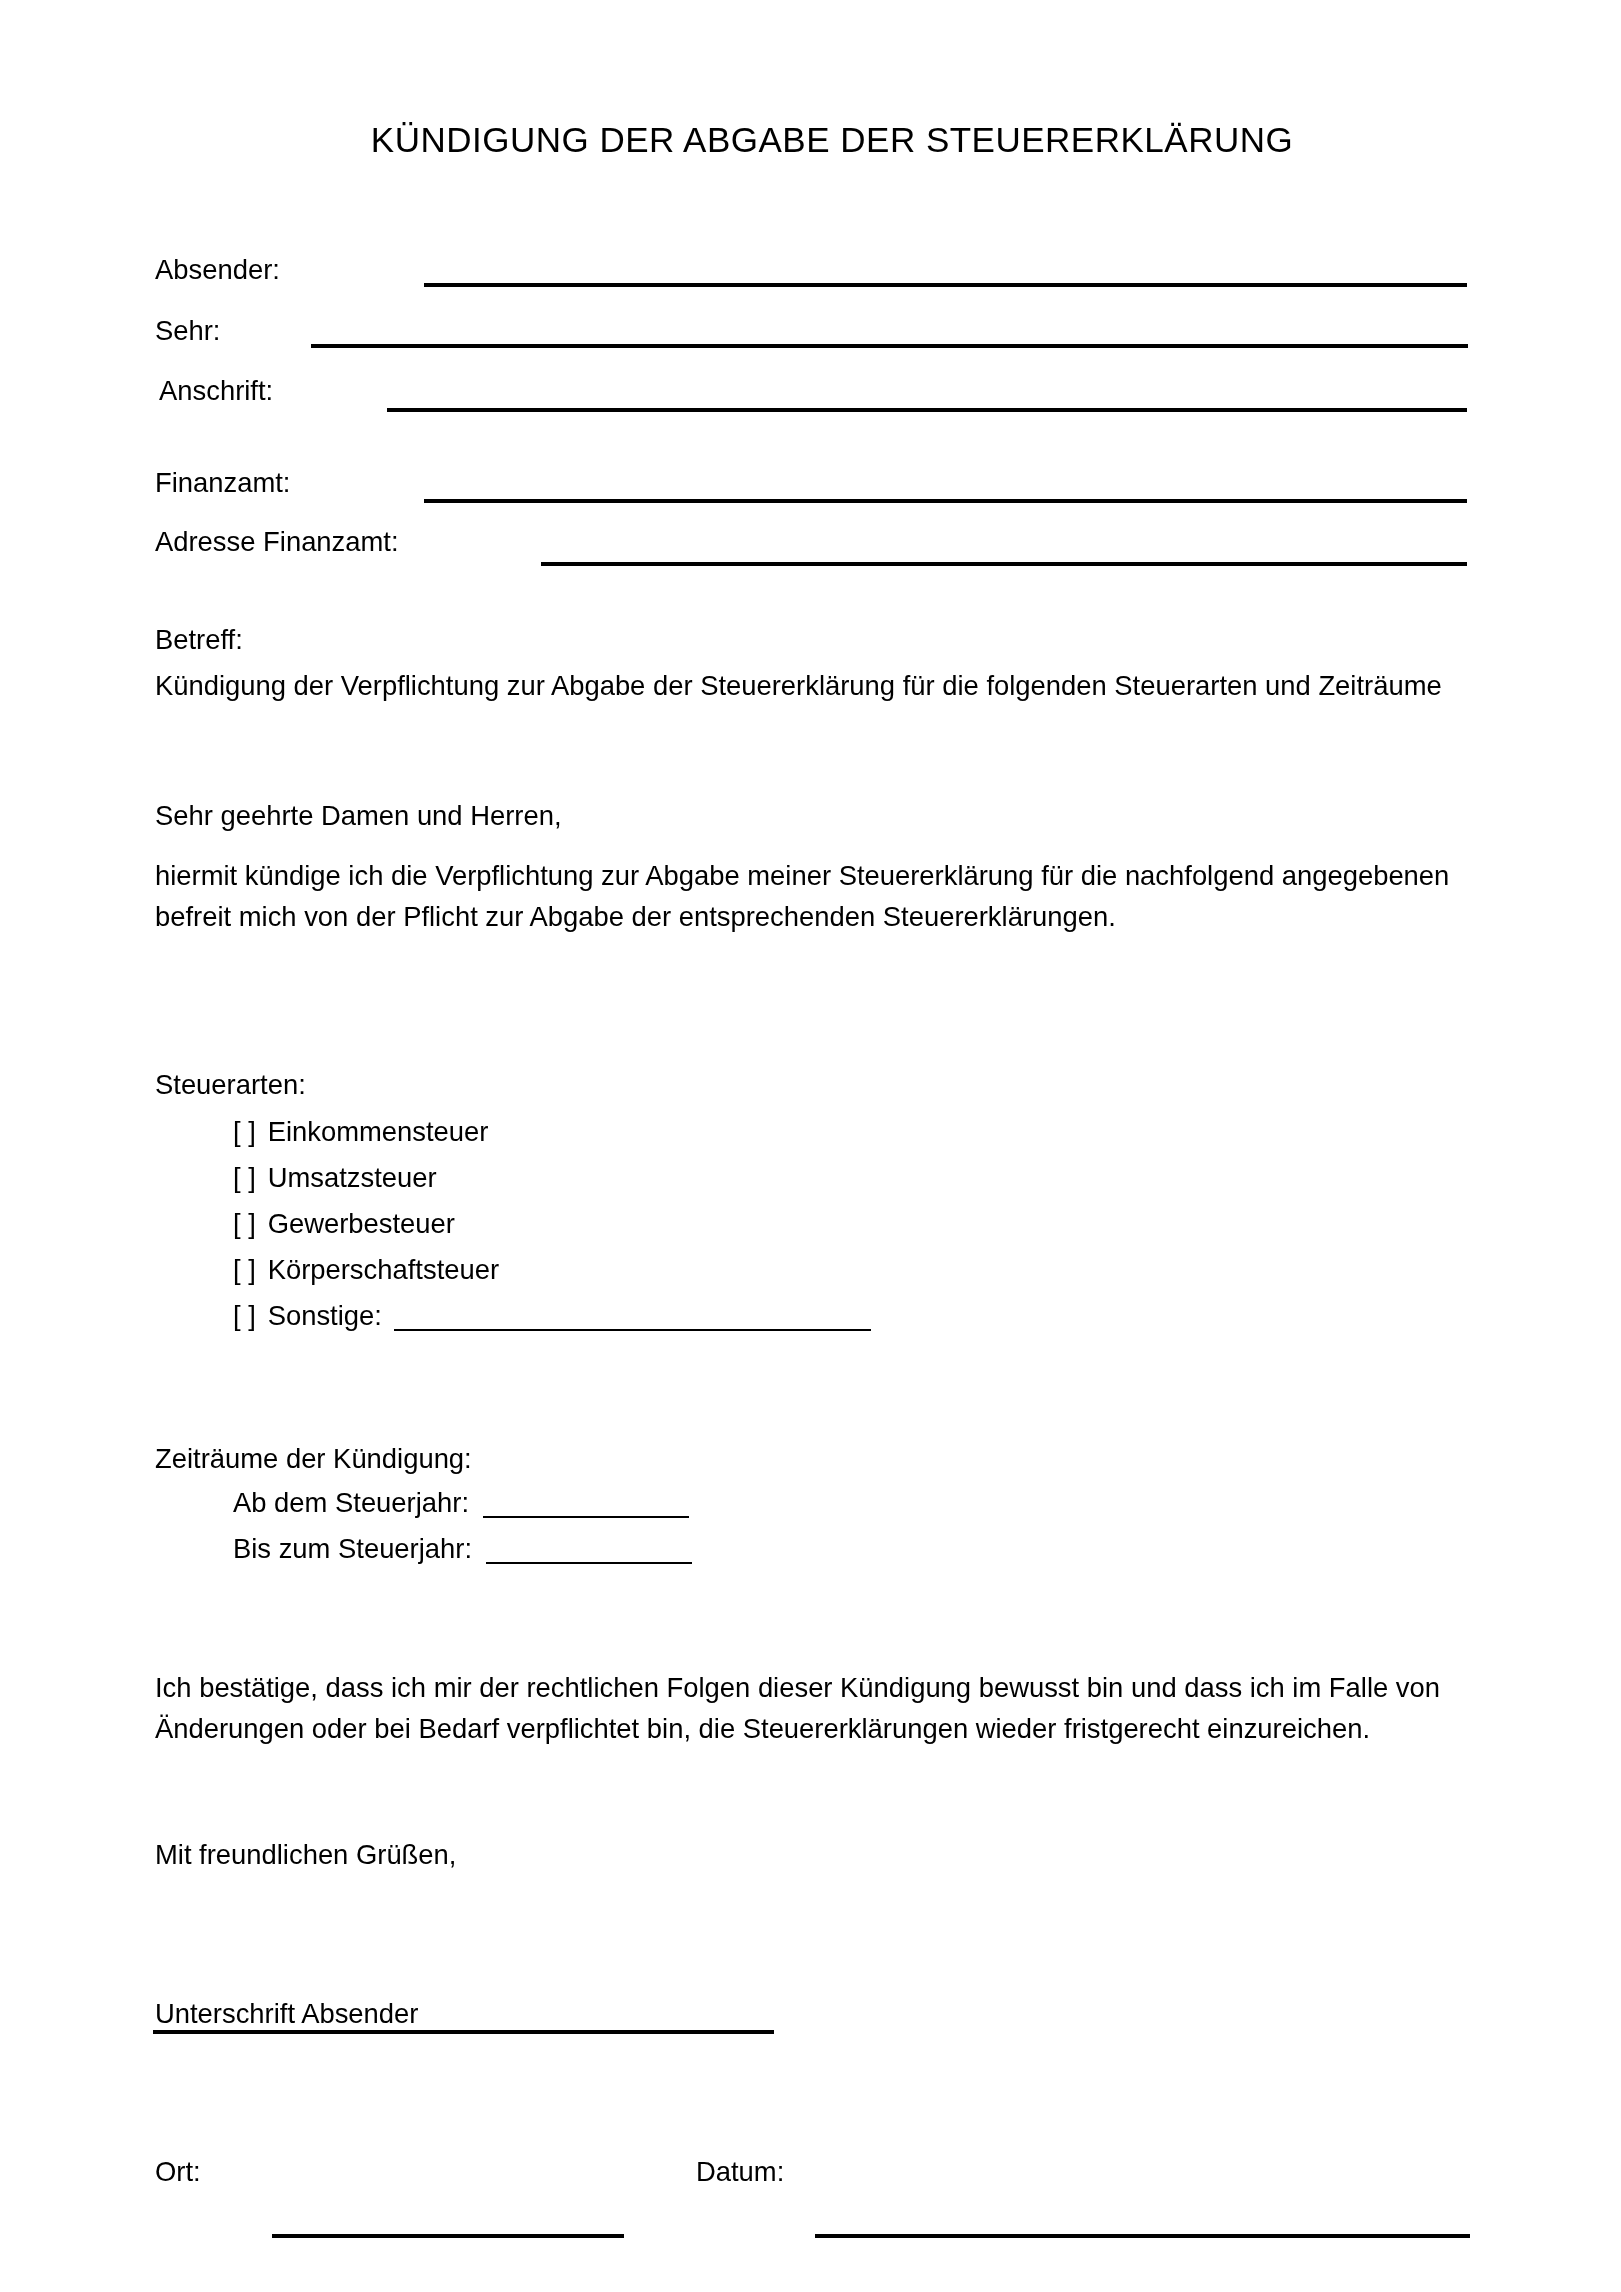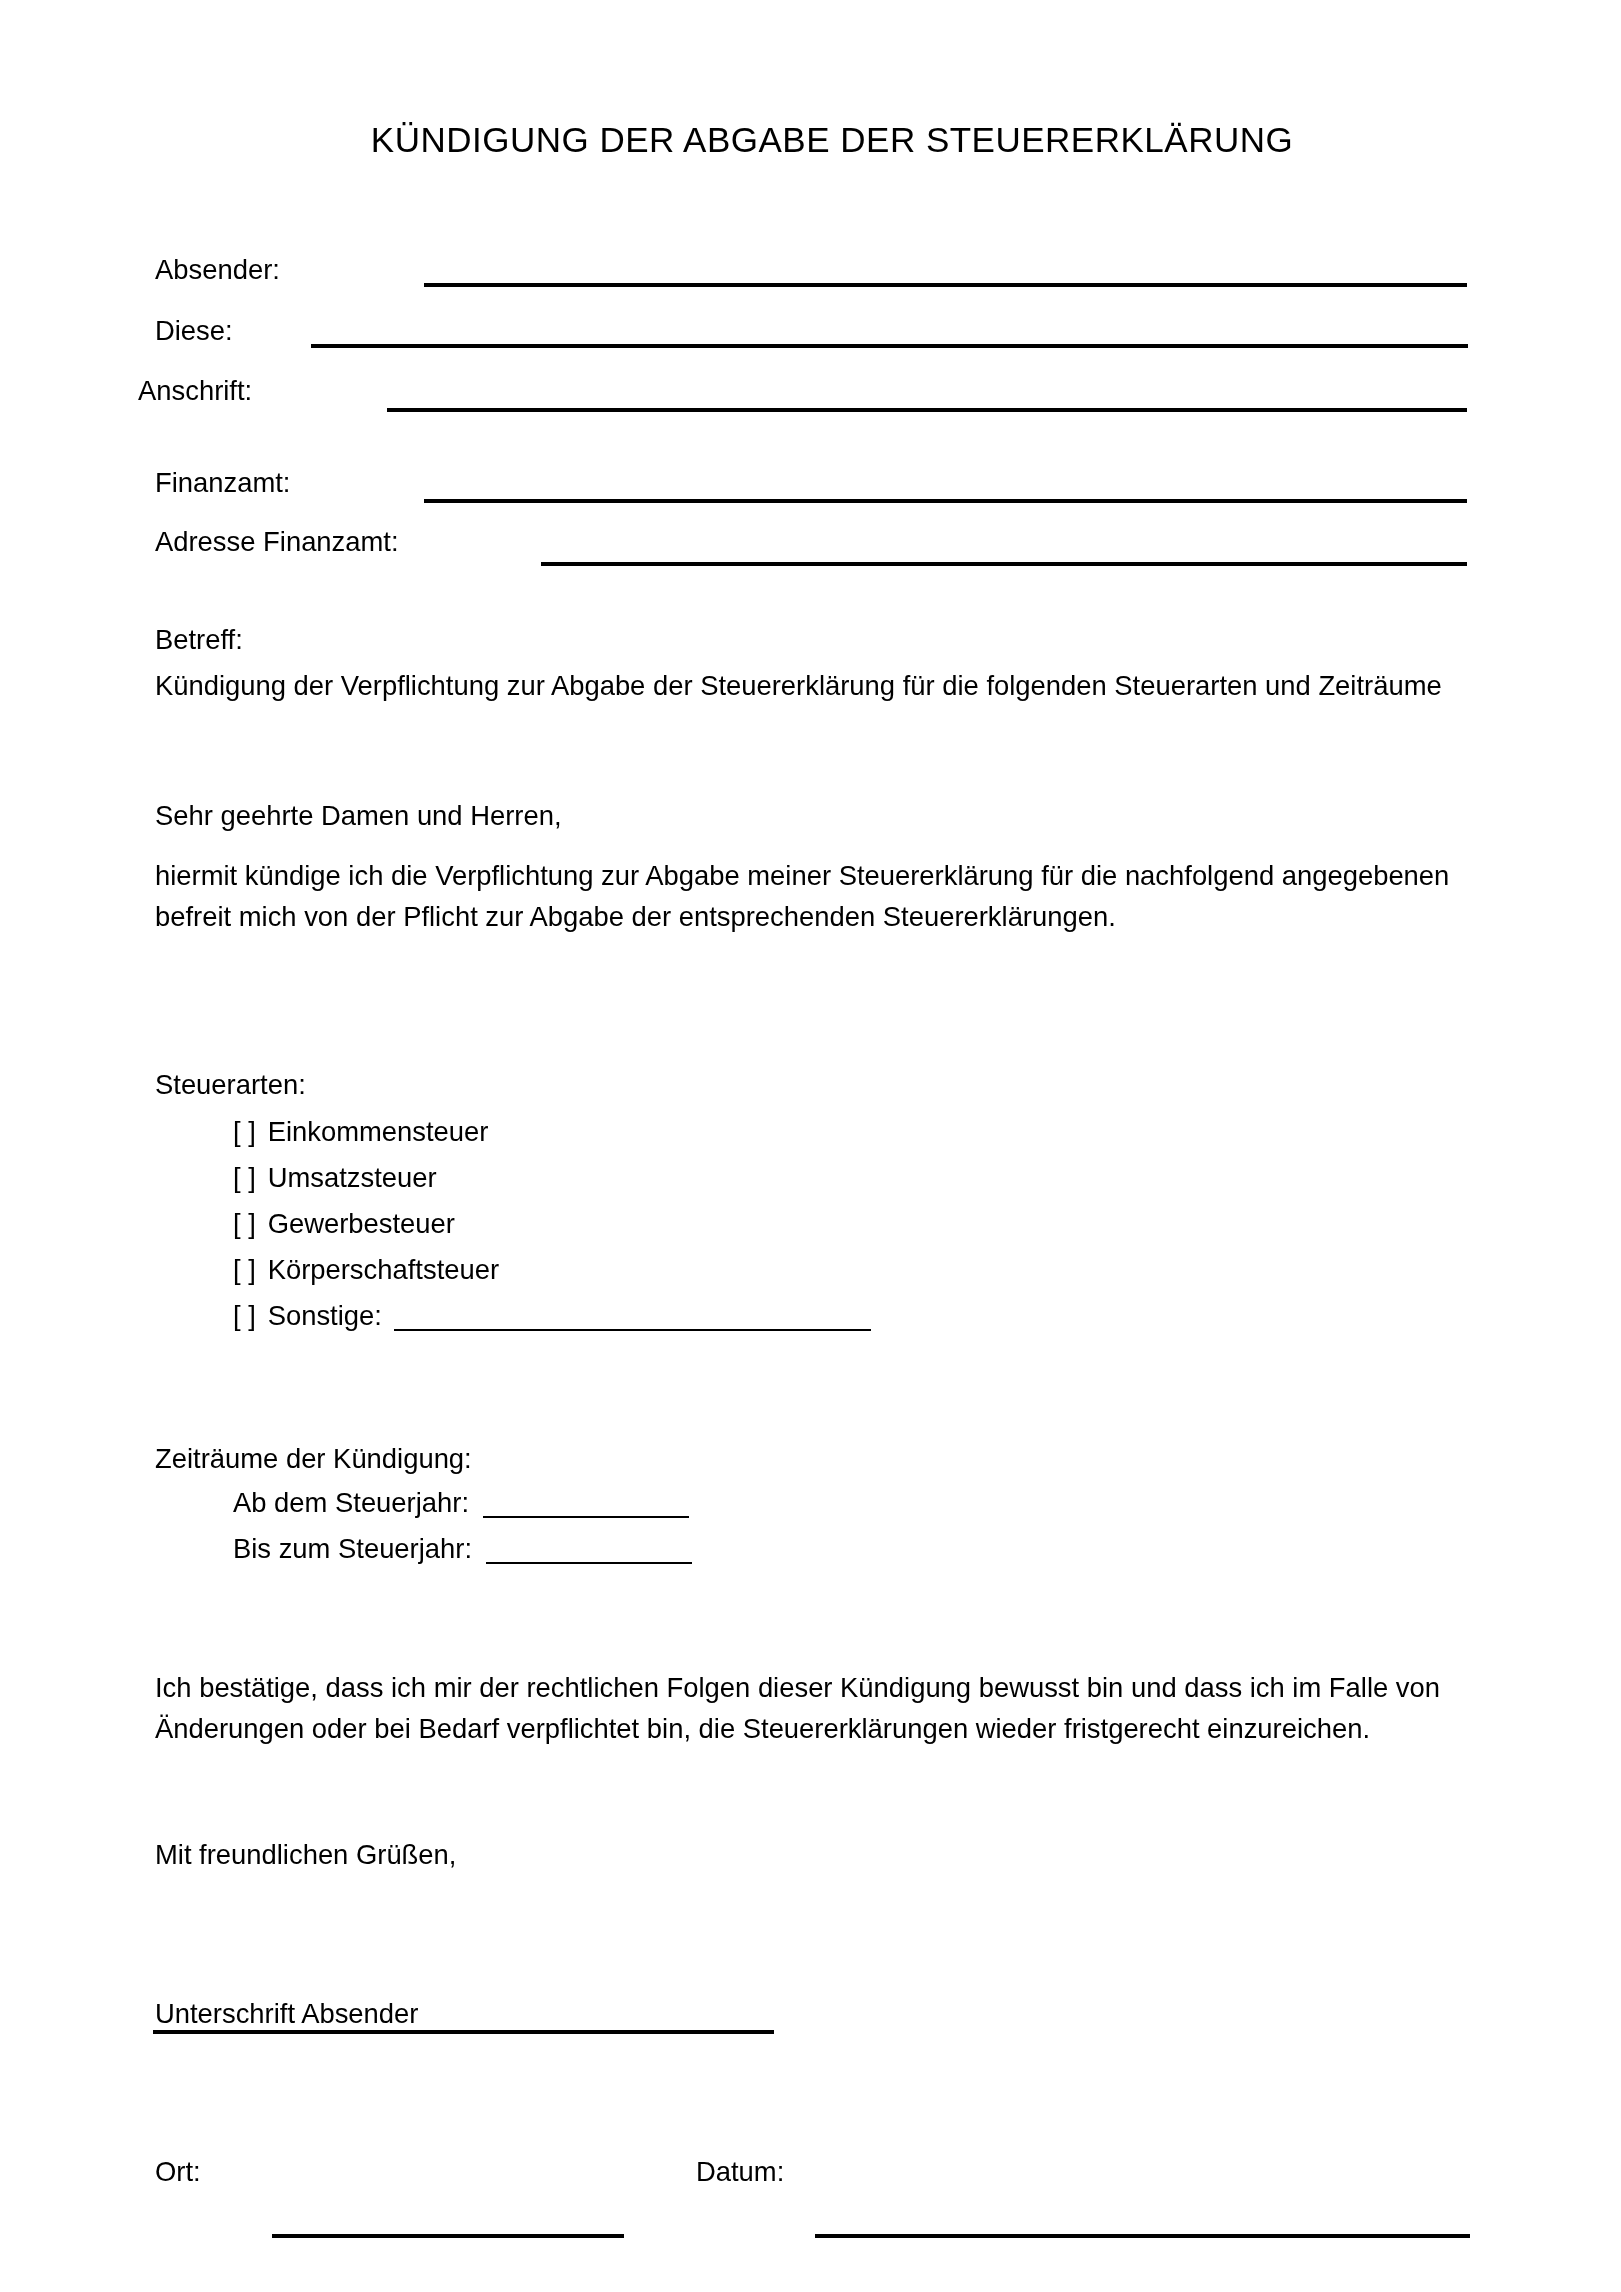--- a/index.html
+++ b/index.html
@@ -30,24 +30,24 @@
 </head>
 <body>
 
 <div class="page">
 
   <div class="title">KÜNDIGUNG DER ABGABE DER STEUERERKLÄRUNG</div>
 
   <div class="abs" style="left:155px;top:256px">Absender:</div>
   <div class="rule" style="left:424px;top:283px;width:1043px"></div>
 
-  <div class="abs" style="left:155px;top:317px">Diese:</div>
+  <div class="abs" style="left:155px;top:317px">Sehr:</div>
   <div class="rule" style="left:311px;top:344px;width:1157px"></div>
 
-  <div class="abs" style="left:138px;top:377px">Anschrift:</div>
+  <div class="abs" style="left:159px;top:377px">Anschrift:</div>
   <div class="rule" style="left:387px;top:408px;width:1080px"></div>
 
   <div class="abs" style="left:155px;top:469px">Finanzamt:</div>
   <div class="rule" style="left:424px;top:499px;width:1043px"></div>
 
   <div class="abs" style="left:155px;top:528px">Adresse Finanzamt:</div>
   <div class="rule" style="left:541px;top:562px;width:926px"></div>
 
   <div class="abs" style="left:155px;top:626px">Betreff:</div>
   <div class="abs" style="left:155px;top:672px">Kündigung der Verpflichtung zur Abgabe der Steuererklärung für die folgenden Steuerarten und Zeiträume</div>

